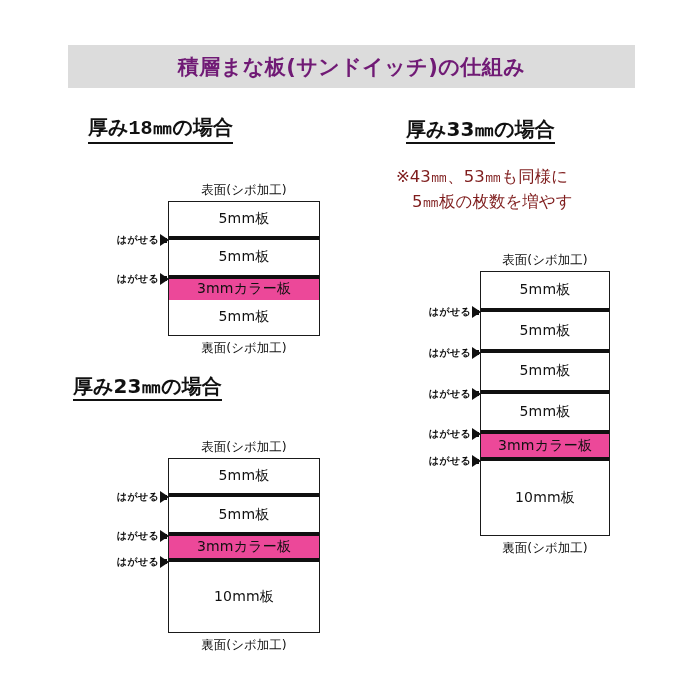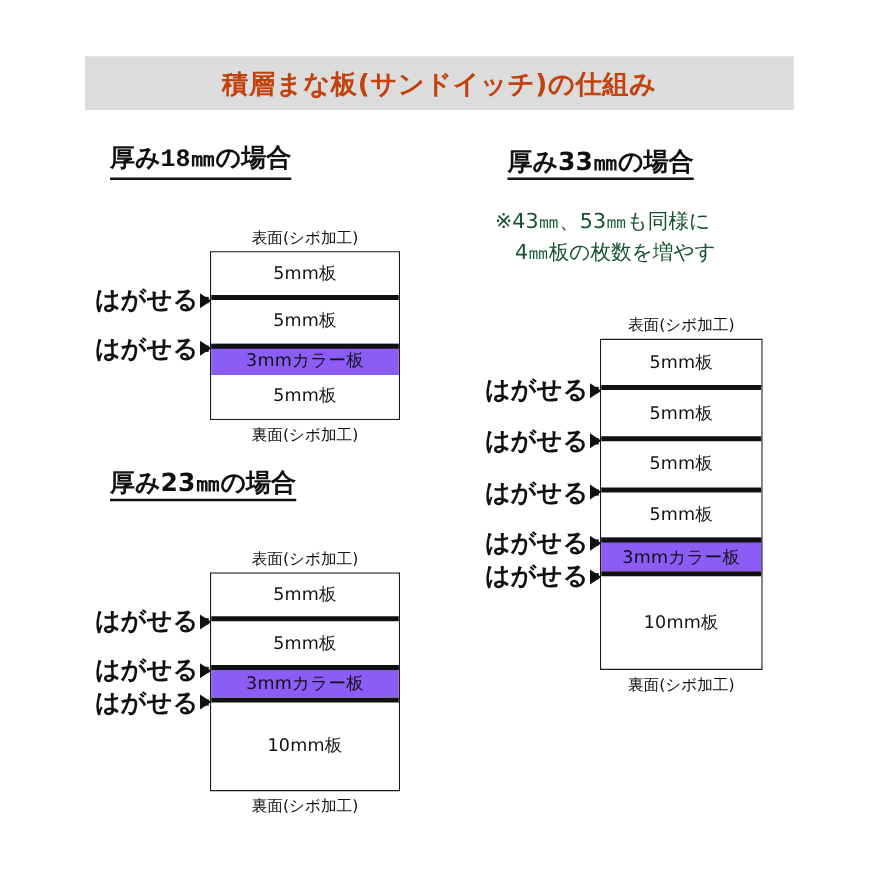--- a/index.html
+++ b/index.html
@@ -25,41 +25,41 @@
     height: 43px;
     background: #dcdcdc;
     display: flex;
     align-items: center;
     justify-content: center;
   }
   .title-text {
     font-size: 21px;
     font-weight: 700;
     letter-spacing: 0.5px;
-    color: #c2410c;
+    color: #701a75;
     white-space: nowrap;
   }
 
   
   .section-heading {
     position: absolute;
     font-size: 20px;
     font-weight: 700;
     color: #111111;
     white-space: nowrap;
     border-bottom: 2px solid #111111;
     padding-bottom: 2px;
     line-height: 1.1;
   }
 
   .note {
     position: absolute;
     font-size: 16.5px;
     font-weight: 500;
-    color: #14532d;
+    color: #7f1d1d;
     line-height: 1.5;
     white-space: nowrap;
   }
   .note .line2 { padding-left: 16px; display: block; }
 
   
   .stack-wrap { position: absolute; }
 
   .face-label {
     font-size: 12.5px;
@@ -80,42 +80,42 @@
   }
 
   .layer {
     position: relative;
     box-sizing: border-box;
     display: flex;
     align-items: center;
     justify-content: center;
     background: #ffffff;
   }
-  .layer.color-board { background: #8b5cf6; justify-content: center; }
+  .layer.color-board { background: #ec4899; justify-content: center; }
   .layer-label {
     font-size: 14px;
     color: #111111;
     white-space: nowrap;
     letter-spacing: 0.2px;
   }
   
   .layer.sep-top { border-top: 4px solid #101010; }
 
   
   .peel {
     position: absolute;
     display: flex;
     align-items: center;
     transform: translateY(-50%);
     white-space: nowrap;
     right: 100%;
     padding-right: 0px;
   }
   .peel-text {
-    font-size: 20px;
+    font-size: 10px;
     font-weight: 600;
     color: #111111;
     letter-spacing: 0.3px;
   }
   .peel-arrow {
     width: 0; height: 0;
     margin-left: 1px;
     border-top: 6px solid transparent;
     border-bottom: 6px solid transparent;
     border-left: 9px solid #101010;
@@ -160,21 +160,21 @@
           <span class="peel-arrow"></span>
         </div>
       </div>
       <div class="layer" style="flex: 1 0 0px;">
         <span class="layer-label">5mm板</span>
       </div>
     </div>
   <div class="face-label bottom">裏面(シボ加工)</div>
 </div>
 
-<div class="section-heading" style="left:88px; top:375px;">厚み23㎜の場合</div>
+<div class="section-heading" style="left:73px; top:375px;">厚み23㎜の場合</div>
 
 <div class="stack-wrap" id="wrap-23" style="left:168px; top:415px; width:152px;">
   <div class="face-label top">表面(シボ加工)</div>
   <div class="stack-box" id="box-23" style="height: 175px; display: flex; flex-direction: column;">
       <div class="layer" style="flex: 1 0 0px;">
         <span class="layer-label">5mm板</span>
       </div>
       <div class="layer sep-top" style="flex: 1 0 0px;">
         <span class="layer-label">5mm板</span>
         <div class="peel" style="top: 0px;">
@@ -197,21 +197,21 @@
         </div>
       </div>
     </div>
   <div class="face-label bottom">裏面(シボ加工)</div>
 </div>
 
 <div class="section-heading" style="left:396px; top:118px;margin-left:10px;">厚み33㎜の場合</div>
 
 <div class="note" style="left:396px; top:165px;">
   <span>※43㎜、53㎜も同様に</span>
-  <span class="line2">4㎜板の枚数を増やす</span>
+  <span class="line2">5㎜板の枚数を増やす</span>
 </div>
 
 <div class="stack-wrap" id="wrap-33" style="left:480px; top:228px; width:130px;">
   <div class="face-label top">表面(シボ加工)</div>
   <div class="stack-box" id="box-33" style="height: 265px; display: flex; flex-direction: column;">
       <div class="layer" style="flex: 1 0 0px;">
         <span class="layer-label">5mm板</span>
       </div>
       <div class="layer sep-top" style="flex: 1 0 0px;">
         <span class="layer-label">5mm板</span>

